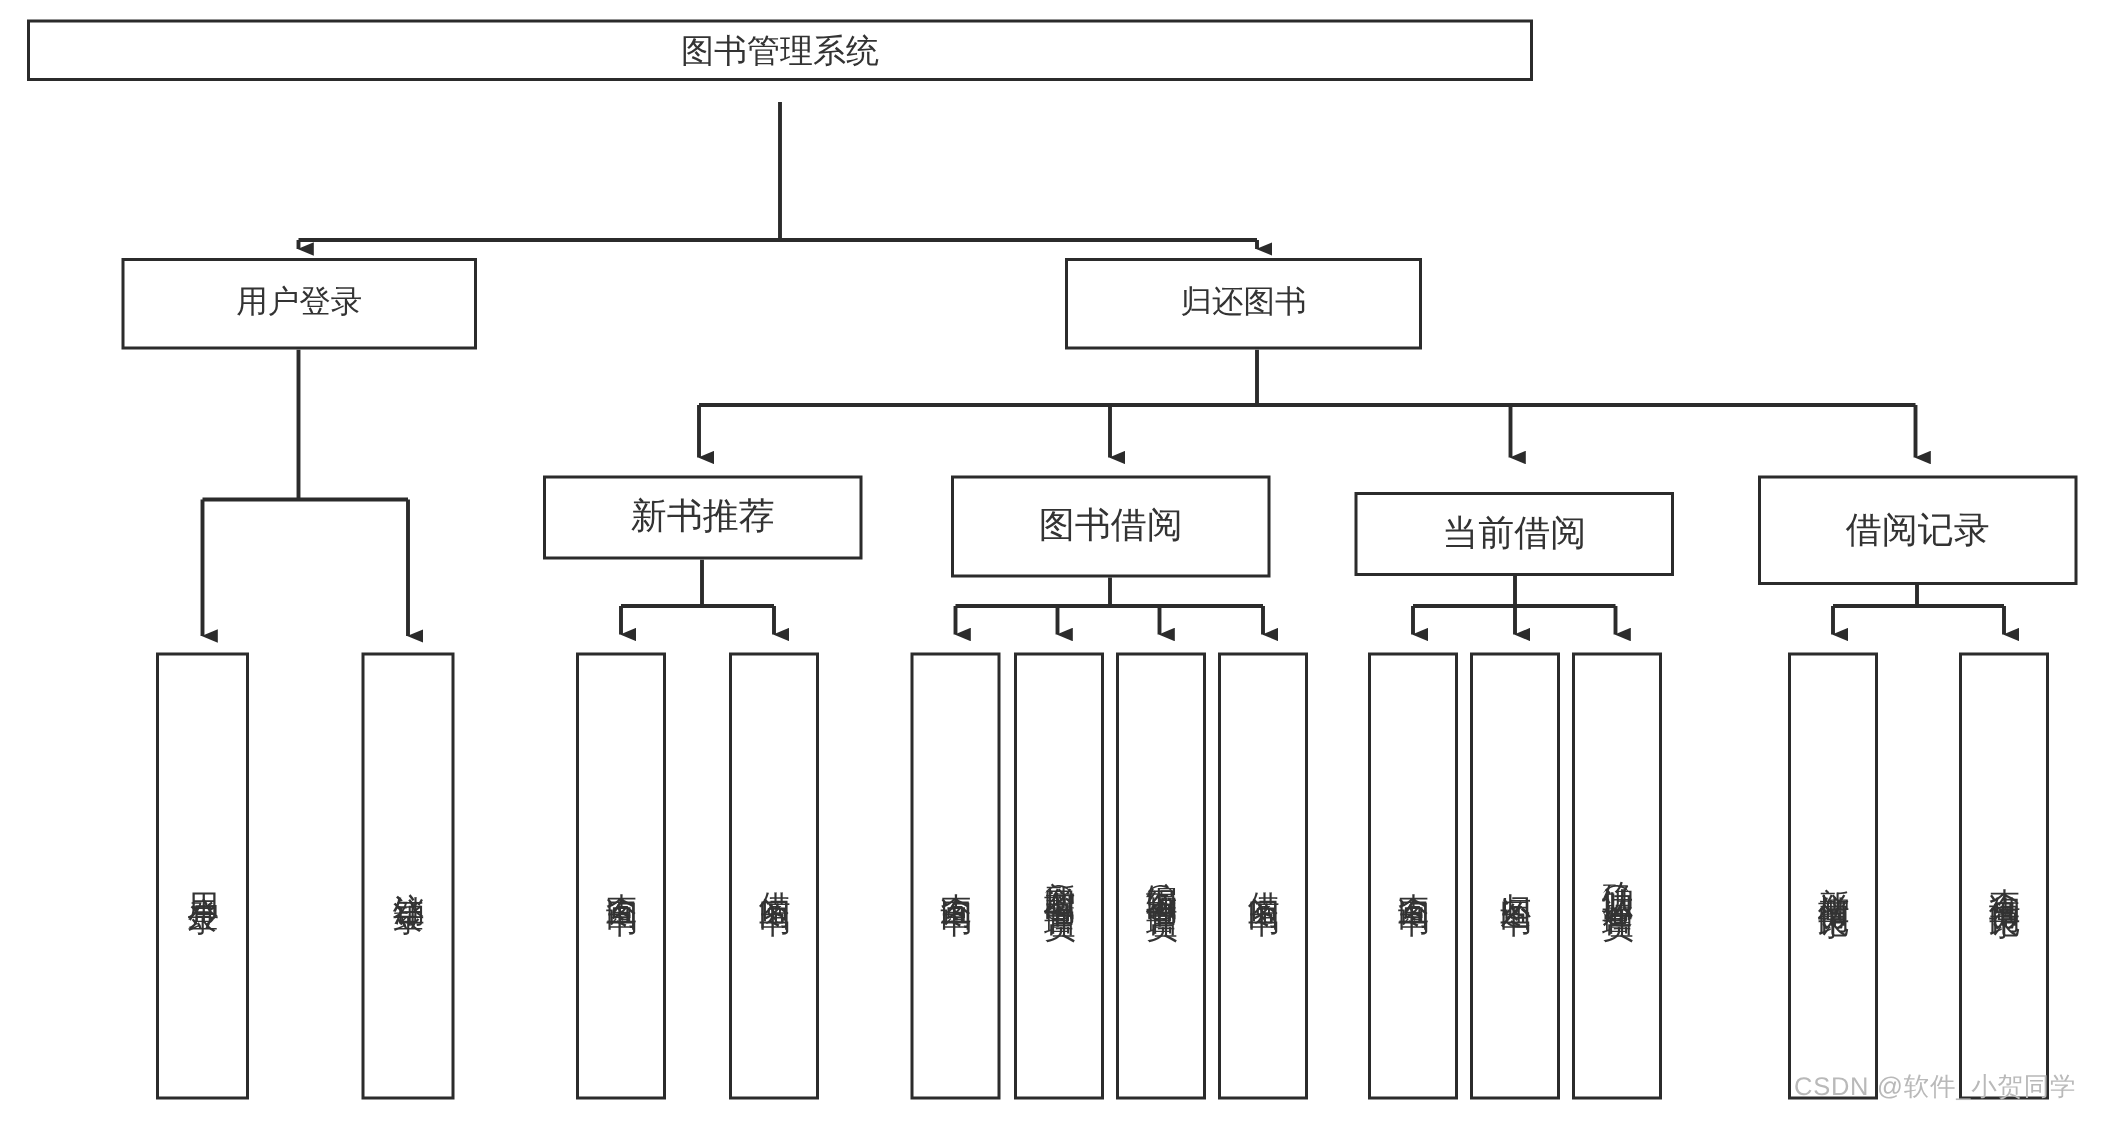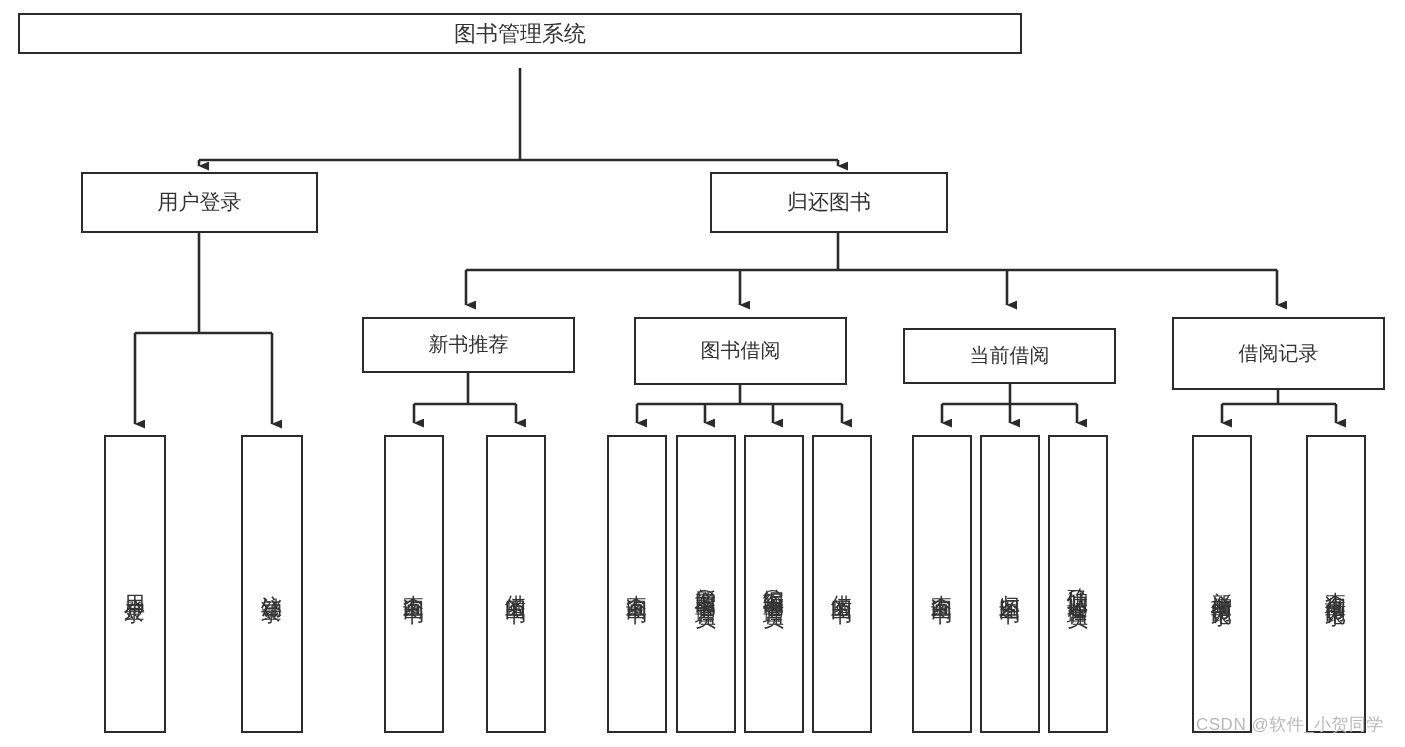--- a/index.html
+++ b/index.html
@@ -47,21 +47,21 @@
     font-size: 22px;
   }
   .node.root .node-label {
     font-size: 22px;
   }
   
   .node.branch .node-label {
     font-size: 21px;
   }
   .node.sub .node-label {
-    font-size: 20px;
+    font-size: 24px;
   }
   
   .node.leaf {
     writing-mode: vertical-rl;
     text-orientation: upright;
     align-items: center;
     justify-content: center;
     padding: 4px 0;
   }
   .node.leaf .node-label {

